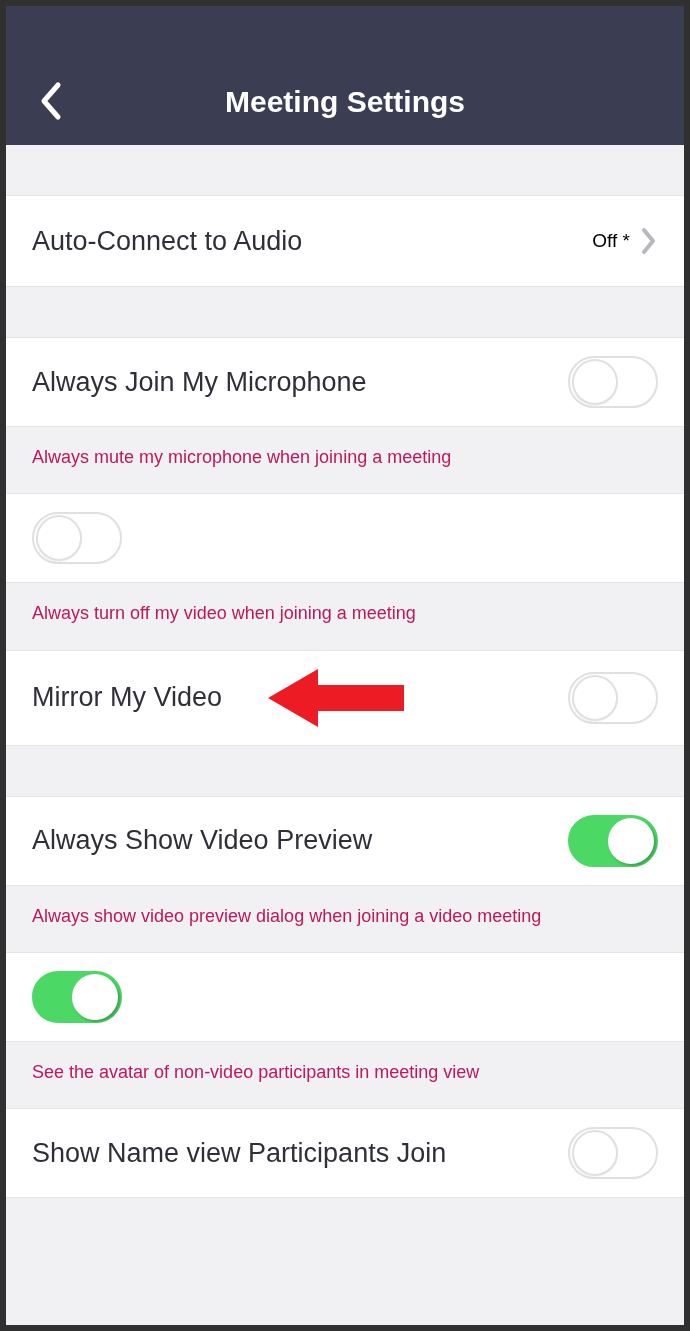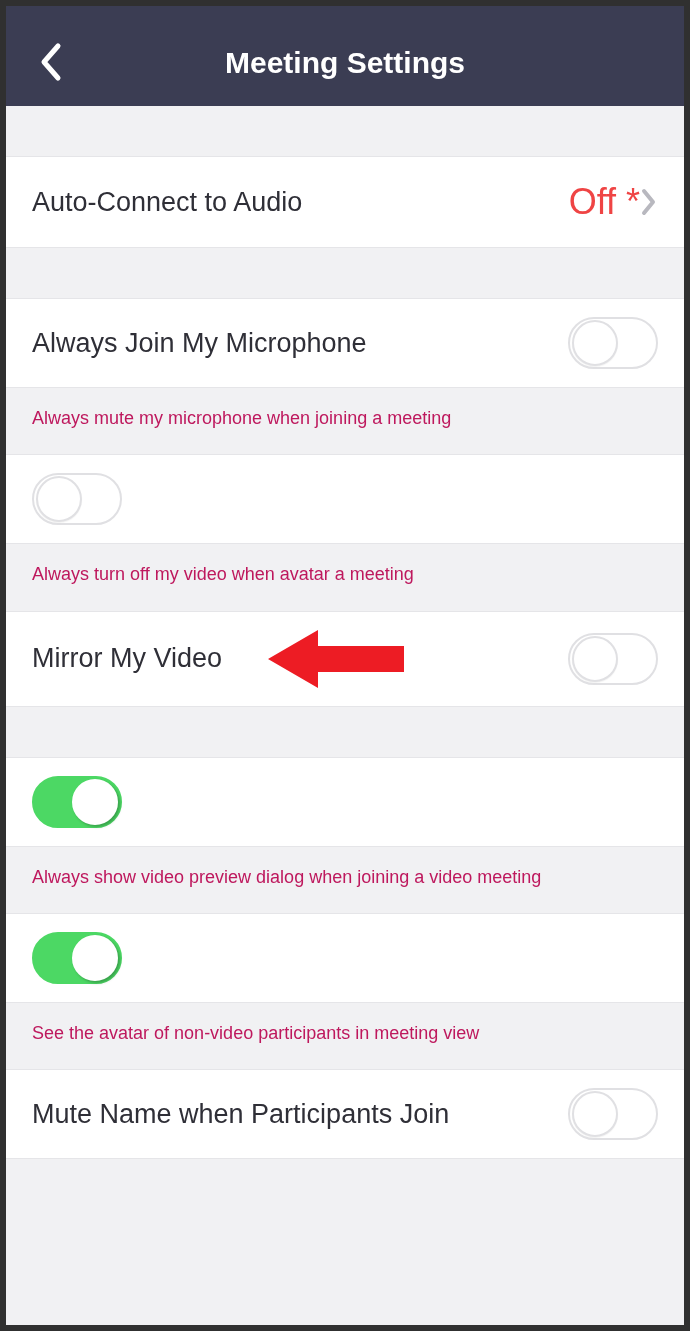--- a/index.html
+++ b/index.html
@@ -5,21 +5,21 @@
   * { box-sizing: border-box; margin: 0; padding: 0; }
   html, body { width: 690px; height: 1331px; }
   body {
     font-family: -apple-system, "Helvetica Neue", Arial, sans-serif;
     background: #f1f1f3;
     border: 6px solid #303030;
     overflow: hidden;
   }
   .header {
     background: #3b3d53;
-    height: 100px;
+    height: 139px;
     display: flex;
     align-items: flex-end;
     position: relative;
     padding-bottom: 26px;
   }
   .back-btn {
     position: absolute;
     left: 22px;
     bottom: 22px;
     width: 44px;
@@ -53,22 +53,23 @@
     font-size: 18px;
     padding: 18px 26px 24px;
     line-height: 1.35;
   }
   .row-label {
     color: #2f2f37;
     font-size: 27px;
     font-weight: 500;
   }
   .row-value {
-    color: #ef4444;
-    font-size: 36px;
+    color: #000000;
+    font-size: 19px;
+    margin-right: 10px;
   }
   .right-wrap {
     display: flex;
     align-items: center;
   }
   .chevron {
     width: 18px; height: 30px;
     display: flex; align-items: center; justify-content: center;
   }
   
@@ -142,48 +143,49 @@
       <div class="knob"></div>
     </div>
 </div>
 <div class="desc">Always mute my microphone when joining a meeting</div>
 
 <div class="row">
   <div class="toggle">
       <div class="knob"></div>
     </div>
 </div>
-<div class="desc">Always turn off my video when avatar a meeting</div>
+<div class="desc">Always turn off my video when joining a meeting</div>
 
 <div class="row" style="min-height:96px;gap:24px;">
   <span class="row-label">Mirror My Video</span>
   <div class="toggle">
       <div class="knob"></div>
     </div>
   <div class="red-arrow">
     <svg width="140" height="70" viewBox="0 0 140 70">
       <polygon points="0,35 50,6 50,22 136,22 136,48 50,48 50,64" fill="#ed1c24"></polygon>
     </svg>
   </div>
 </div>
 
 <div style="height:50px;"></div>
 
 <div class="row">
+  <span class="row-label">Always Show Video Preview</span>
   <div class="toggle on">
       <div class="knob"></div>
     </div>
 </div>
 <div class="desc">Always show video preview dialog when joining a video meeting</div>
 
 <div class="row">
   <div class="toggle on">
       <div class="knob"></div>
     </div>
 </div>
 <div class="desc">See the avatar of non-video participants in meeting view</div>
 
 <div class="row">
-  <span class="row-label">Mute Name when Participants Join</span>
+  <span class="row-label">Show Name view Participants Join</span>
   <div class="toggle">
       <div class="knob"></div>
     </div>
 </div>
 
 </body></html>

